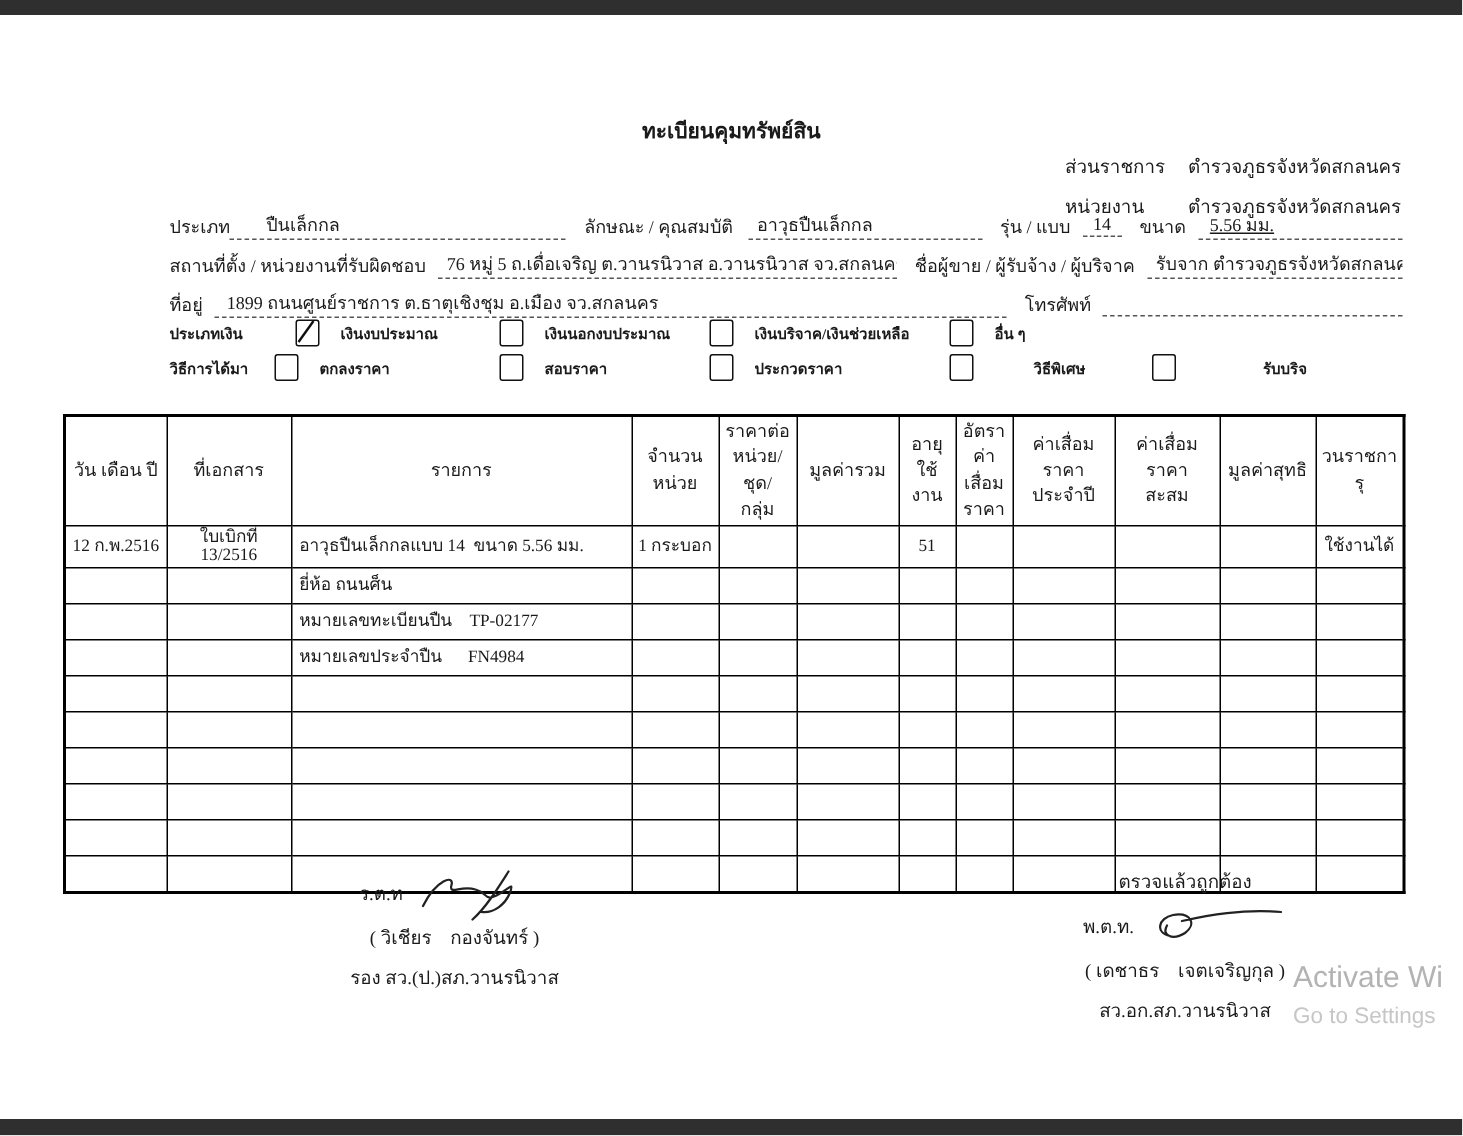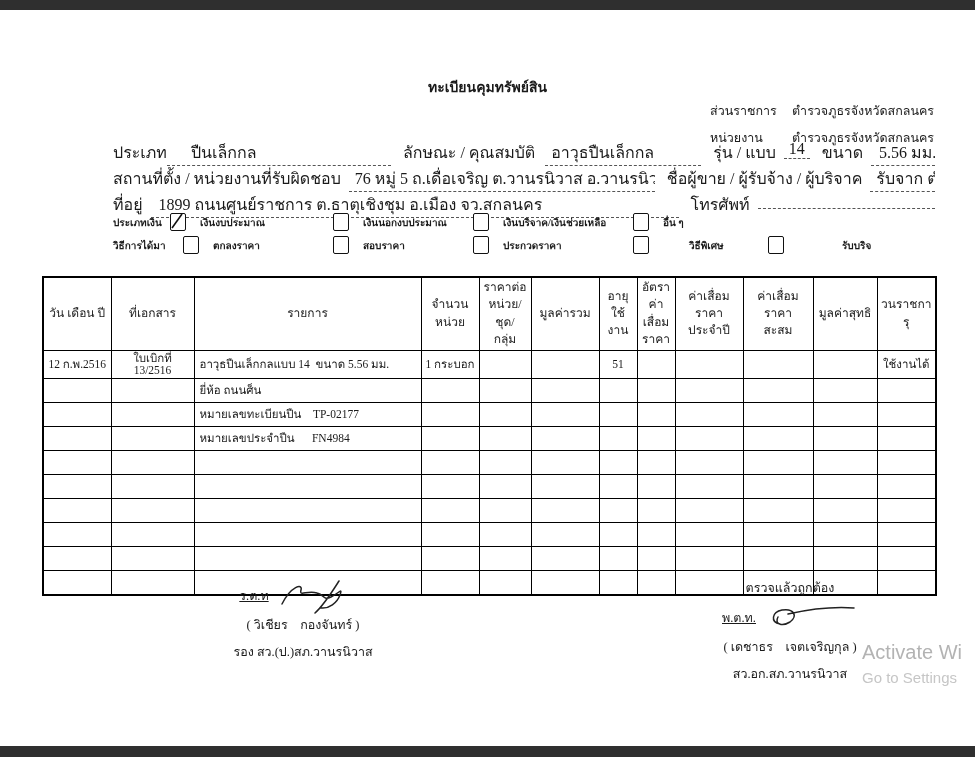--- a/index.html
+++ b/index.html
@@ -8,40 +8,40 @@
   .bar-top{position:absolute;top:0;left:0;width:975px;height:10px;background:#2f2f2f;}
   .bar-bottom{position:absolute;bottom:0;left:0;width:975px;height:11px;background:#2f2f2f;}
 
   .doc-title{position:absolute;top:76px;left:0;width:975px;text-align:center;
              font-size:14px;font-weight:bold;}
 
   .agency-block{position:absolute;left:710px;top:101px;font-size:12.5px;}
   .agency-row{display:flex;margin-bottom:7px;}
   .agency-row .alabel{width:82px;}
 
-  .fline{position:absolute;left:113px;right:40px;display:flex;align-items:flex-start;
-         font-size:16px;white-space:nowrap;height:20px;}
+  .fline{position:absolute;left:113px;right:40px;display:flex;align-items:center;
+         font-size:12px;white-space:nowrap;height:20px;}
   .fl1{top:140px;} .fl2{top:166px;} .fl3{top:192px;}
   .dash{border-bottom:1.5px dashed #555;overflow:hidden;}
   .v-type{width:200px;padding-left:24px;}
   .v-attr{width:150px;padding-left:6px;margin-left:10px;}
   .v-model{width:26px;text-align:center;margin-left:8px;}
-  .v-size{flex:1;padding-left:8px;margin-left:8px;}
+  .v-size{flex:1;padding-left:8px;margin-left:8px;text-decoration:underline;}
   .lbl{flex:0 0 auto;}
   .ml{margin-left:12px;}
   .v-loc{width:300px;padding-left:6px;margin-left:8px;}
   .v-vendor{flex:1;padding-left:6px;margin-left:8px;}
   .v-addr{width:520px;padding-left:8px;margin-left:8px;}
   .v-phone{flex:1;margin-left:8px;min-height:16px;}
 
   .cbrow{position:absolute;left:0;width:975px;height:22px;font-size:10px;font-weight:bold;}
   .cbrow-money{top:213px;} .cbrow-method{top:236px;}
   .cbrow .flabel{position:absolute;left:113px;top:2px;}
   .opt{position:absolute;top:0;display:flex;align-items:center;}
-  .m1{left:170px}.m2{left:333px}.m3{left:473px}.m4{left:633px}
+  .m1{left:197px}.m2{left:333px}.m3{left:473px}.m4{left:633px}
   .a1{left:183px}.a2{left:333px}.a3{left:473px}.a4{left:633px}.a5{left:768px}
   .cb{display:inline-block;width:14px;height:16px;border:1.7px solid #111;
       border-radius:2px;position:relative;background:#fff;}
   .cb svg{position:absolute;left:-1px;top:-1px;width:14px;height:16px;}
   .cb svg line{stroke:#111;stroke-width:1.6;}
   .opt-label{margin-left:14px;}
   .a4 .opt-label{margin-left:40px;}
   .a5 .opt-label{margin-left:58px;}
 
   .tbl-wrap{position:absolute;left:42px;top:276px;}
@@ -50,21 +50,21 @@
   th{font-weight:normal;font-size:12px;white-space:pre-line;text-align:center;
      vertical-align:middle;height:66px;line-height:1.45;}
   td{font-size:11.5px;height:21px;text-align:center;vertical-align:middle;white-space:pre-wrap;line-height:1.1;}
   td.left{text-align:left;padding-left:5px;}
 
   .sig{position:absolute;width:250px;text-align:center;font-size:12.5px;}
   .sig-left{left:178px;top:578px;}
   .sig-right{left:665px;top:578px;}
   .sig-heading{margin-bottom:2px;}
   .sig-rankrow{display:flex;align-items:center;justify-content:center;height:36px;}
-  .sig-rank{margin-right:10px;text-decoration:underline;}
+  .sig-rank{margin-right:10px;}
   .sig-scrawl svg{display:block;}
   .sig-scrawl path{stroke:#222;stroke-width:1.5;fill:none;stroke-linecap:round;}
   .sig-name{white-space:pre;margin-top:1px;}
   .sig-pos{margin-top:7px;}
 
   .watermark{position:absolute;left:862px;top:641px;font-family:"Liberation Sans","DejaVu Sans",sans-serif;
              white-space:nowrap;width:113px;overflow:hidden;}
   .wm1{font-size:20px;color:#b3b3b3;}
   .wm2{font-size:15px;color:#c6c6c6;margin-top:5px;}
 </style>

